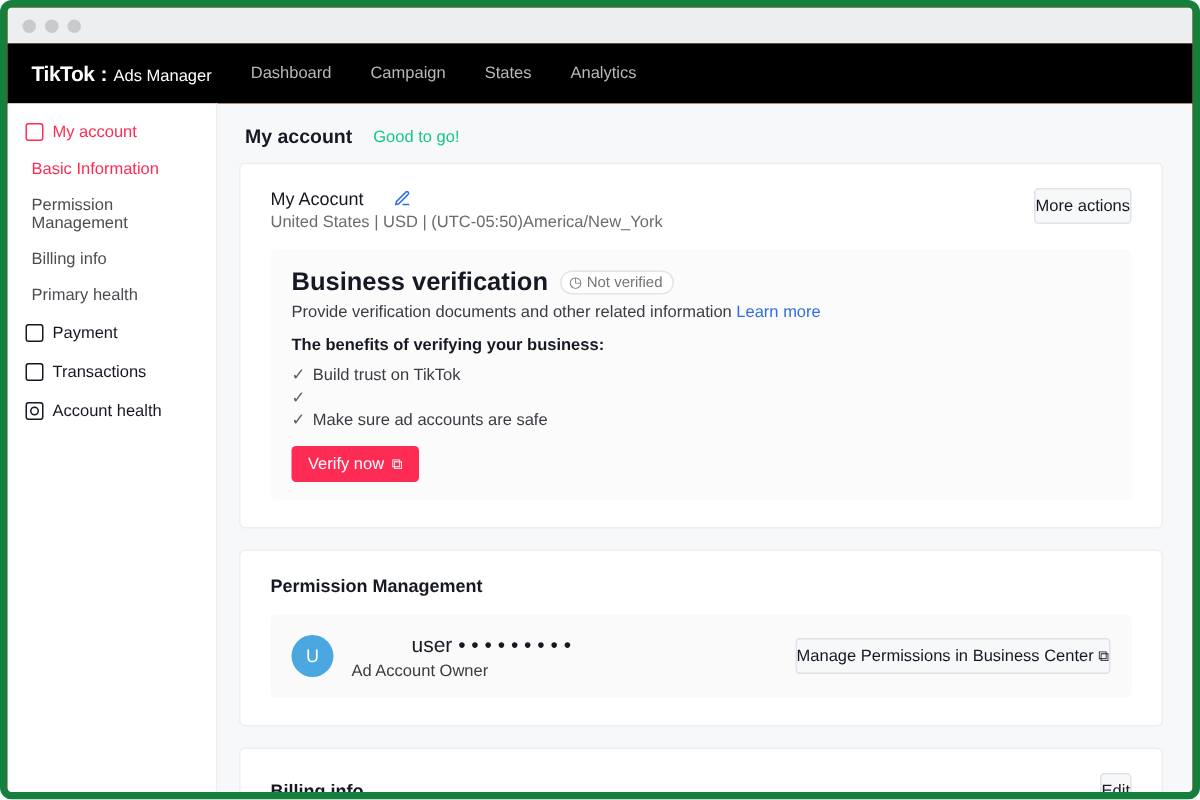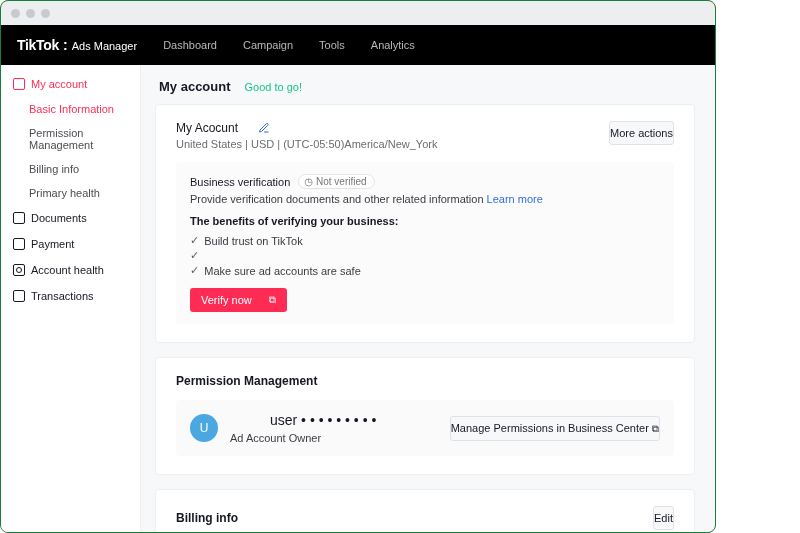--- a/index.html
+++ b/index.html
@@ -3,23 +3,23 @@
 <meta charset="utf-8">
 <style>
   * { box-sizing: border-box; margin: 0; padding: 0; }
   body {
     font-family: -apple-system, BlinkMacSystemFont, "Segoe UI", Helvetica, Arial, sans-serif;
     background: #fff;
     font-size: 12px;
     color: #161823;
   }
   .browser-frame {
-    width: 716px;
+    width: 800px;
     height: 533px;
-    border: 1px solid #15803d;
+    border: 5px solid #15803d;
     border-radius: 8px;
     overflow: hidden;
     background: #c2410c;
     position: relative;
   }
   .browser-top {
     height: 24px;
     background: #eceef0;
     display: flex;
     align-items: center;
@@ -58,21 +58,21 @@
     flex-shrink: 0;
   }
   .side-item {
     display: flex; align-items: center; gap: 6px;
     padding: 7px 12px;
     color: #161823;
     cursor: pointer;
   }
   .side-item.active { color: #fe2c55; font-weight: 500; }
   .side-sub {
-    padding: 6px 12px 6px 28px;
+    padding: 6px 12px 6px 16px;
     color: #4b4d52;
     cursor: pointer;
   }
   .side-sub.active { color: #fe2c55; font-weight: 500; }
   .side-icon {
     width: 12px; height: 12px; flex-shrink: 0;
     border: 1.3px solid currentColor;
     border-radius: 2px;
     position: relative;
     display: inline-block;
@@ -120,21 +120,21 @@
     font-size: 11px;
     color: #161823;
     cursor: pointer;
   }
   .verify-box {
     background: #fbfbfc;
     border-radius: 4px;
     padding: 12px 14px;
   }
   .vb-row1 { display:flex; align-items:center; gap:8px; margin-bottom:4px;}
-  .vb-title { font-weight: 400; font-size: 11px; text-align: right; }
+  .vb-title { font-weight: 700; font-size: 17px; text-align: right; }
   .pill {
     font-size: 10px; color: #777;
     border: 1px solid #e4e4e4;
     background: #fff;
     border-radius: 10px;
     padding: 1px 7px 1px 5px;
     display: inline-flex; align-items: center; gap: 3px;
   }
   .vb-desc { font-size: 11px; color: #3a3c42; margin-bottom: 10px; }
   .vb-link { color: #2f6fe3; cursor: pointer; }
@@ -144,21 +144,21 @@
   .btn-primary {
     margin-top: 10px;
     background: #fe2c55;
     color: #fff;
     border: none;
     border-radius: 3px;
     padding: 6px 11px;
     font-size: 11px;
     font-weight: 500;
     cursor: pointer;
-    display: inline-flex; align-items: center; gap: 17px;
+    display: inline-flex; align-items: center; gap: 5px;
   }
   .ext { font-size: 10px; }
   .section-title { font-size: 12px; font-weight: 600; margin-bottom: 12px; }
   .pm-row {
     background: #fafafb;
     border-radius: 4px;
     padding: 12px 14px;
     display: flex; align-items: center; justify-content: space-between;
   }
   .pm-left { display:flex; align-items:center; gap:12px; }
@@ -185,49 +185,45 @@
   </div>
 
   <div class="topbar">
     <div class="brand">
       <span class="brand-name">TikTok</span>
         <span class="brand-colon">:</span>
       <span class="brand-sub">Ads Manager</span>
     </div>
     <span class="nav-item">Dashboard</span>
     <span class="nav-item">Campaign</span>
-    <span class="nav-item">Tools</span>
+    <span class="nav-item">States</span>
     <span class="nav-item">Analytics</span>
   </div>
 
   <div class="main">
     <div class="sidebar">
       <div class="side-item active">
         <span class="side-icon"></span>
         <span>My account</span>
       </div>
       <div class="side-sub active">Basic Information</div>
       <div class="side-sub">Permission Management</div>
       <div class="side-sub">Billing info</div>
       <div class="side-sub">Primary health</div>
       <div class="side-item">
         <span class="side-icon"></span>
-        <span>Documents</span>
+        <span>Payment</span>
       </div>
       <div class="side-item">
         <span class="side-icon"></span>
-        <span>Payment</span>
+        <span>Transactions</span>
       </div>
       <div class="side-item">
         <span class="side-icon heart"></span>
         <span>Account health</span>
-      </div>
-      <div class="side-item">
-        <span class="side-icon"></span>
-        <span>Transactions</span>
       </div>
     </div>
 
     <div class="content">
       <div class="page-head">
         <span class="page-title">My account</span>
         <span class="good">Good to go!</span>
       </div>
 
       <div class="card">

